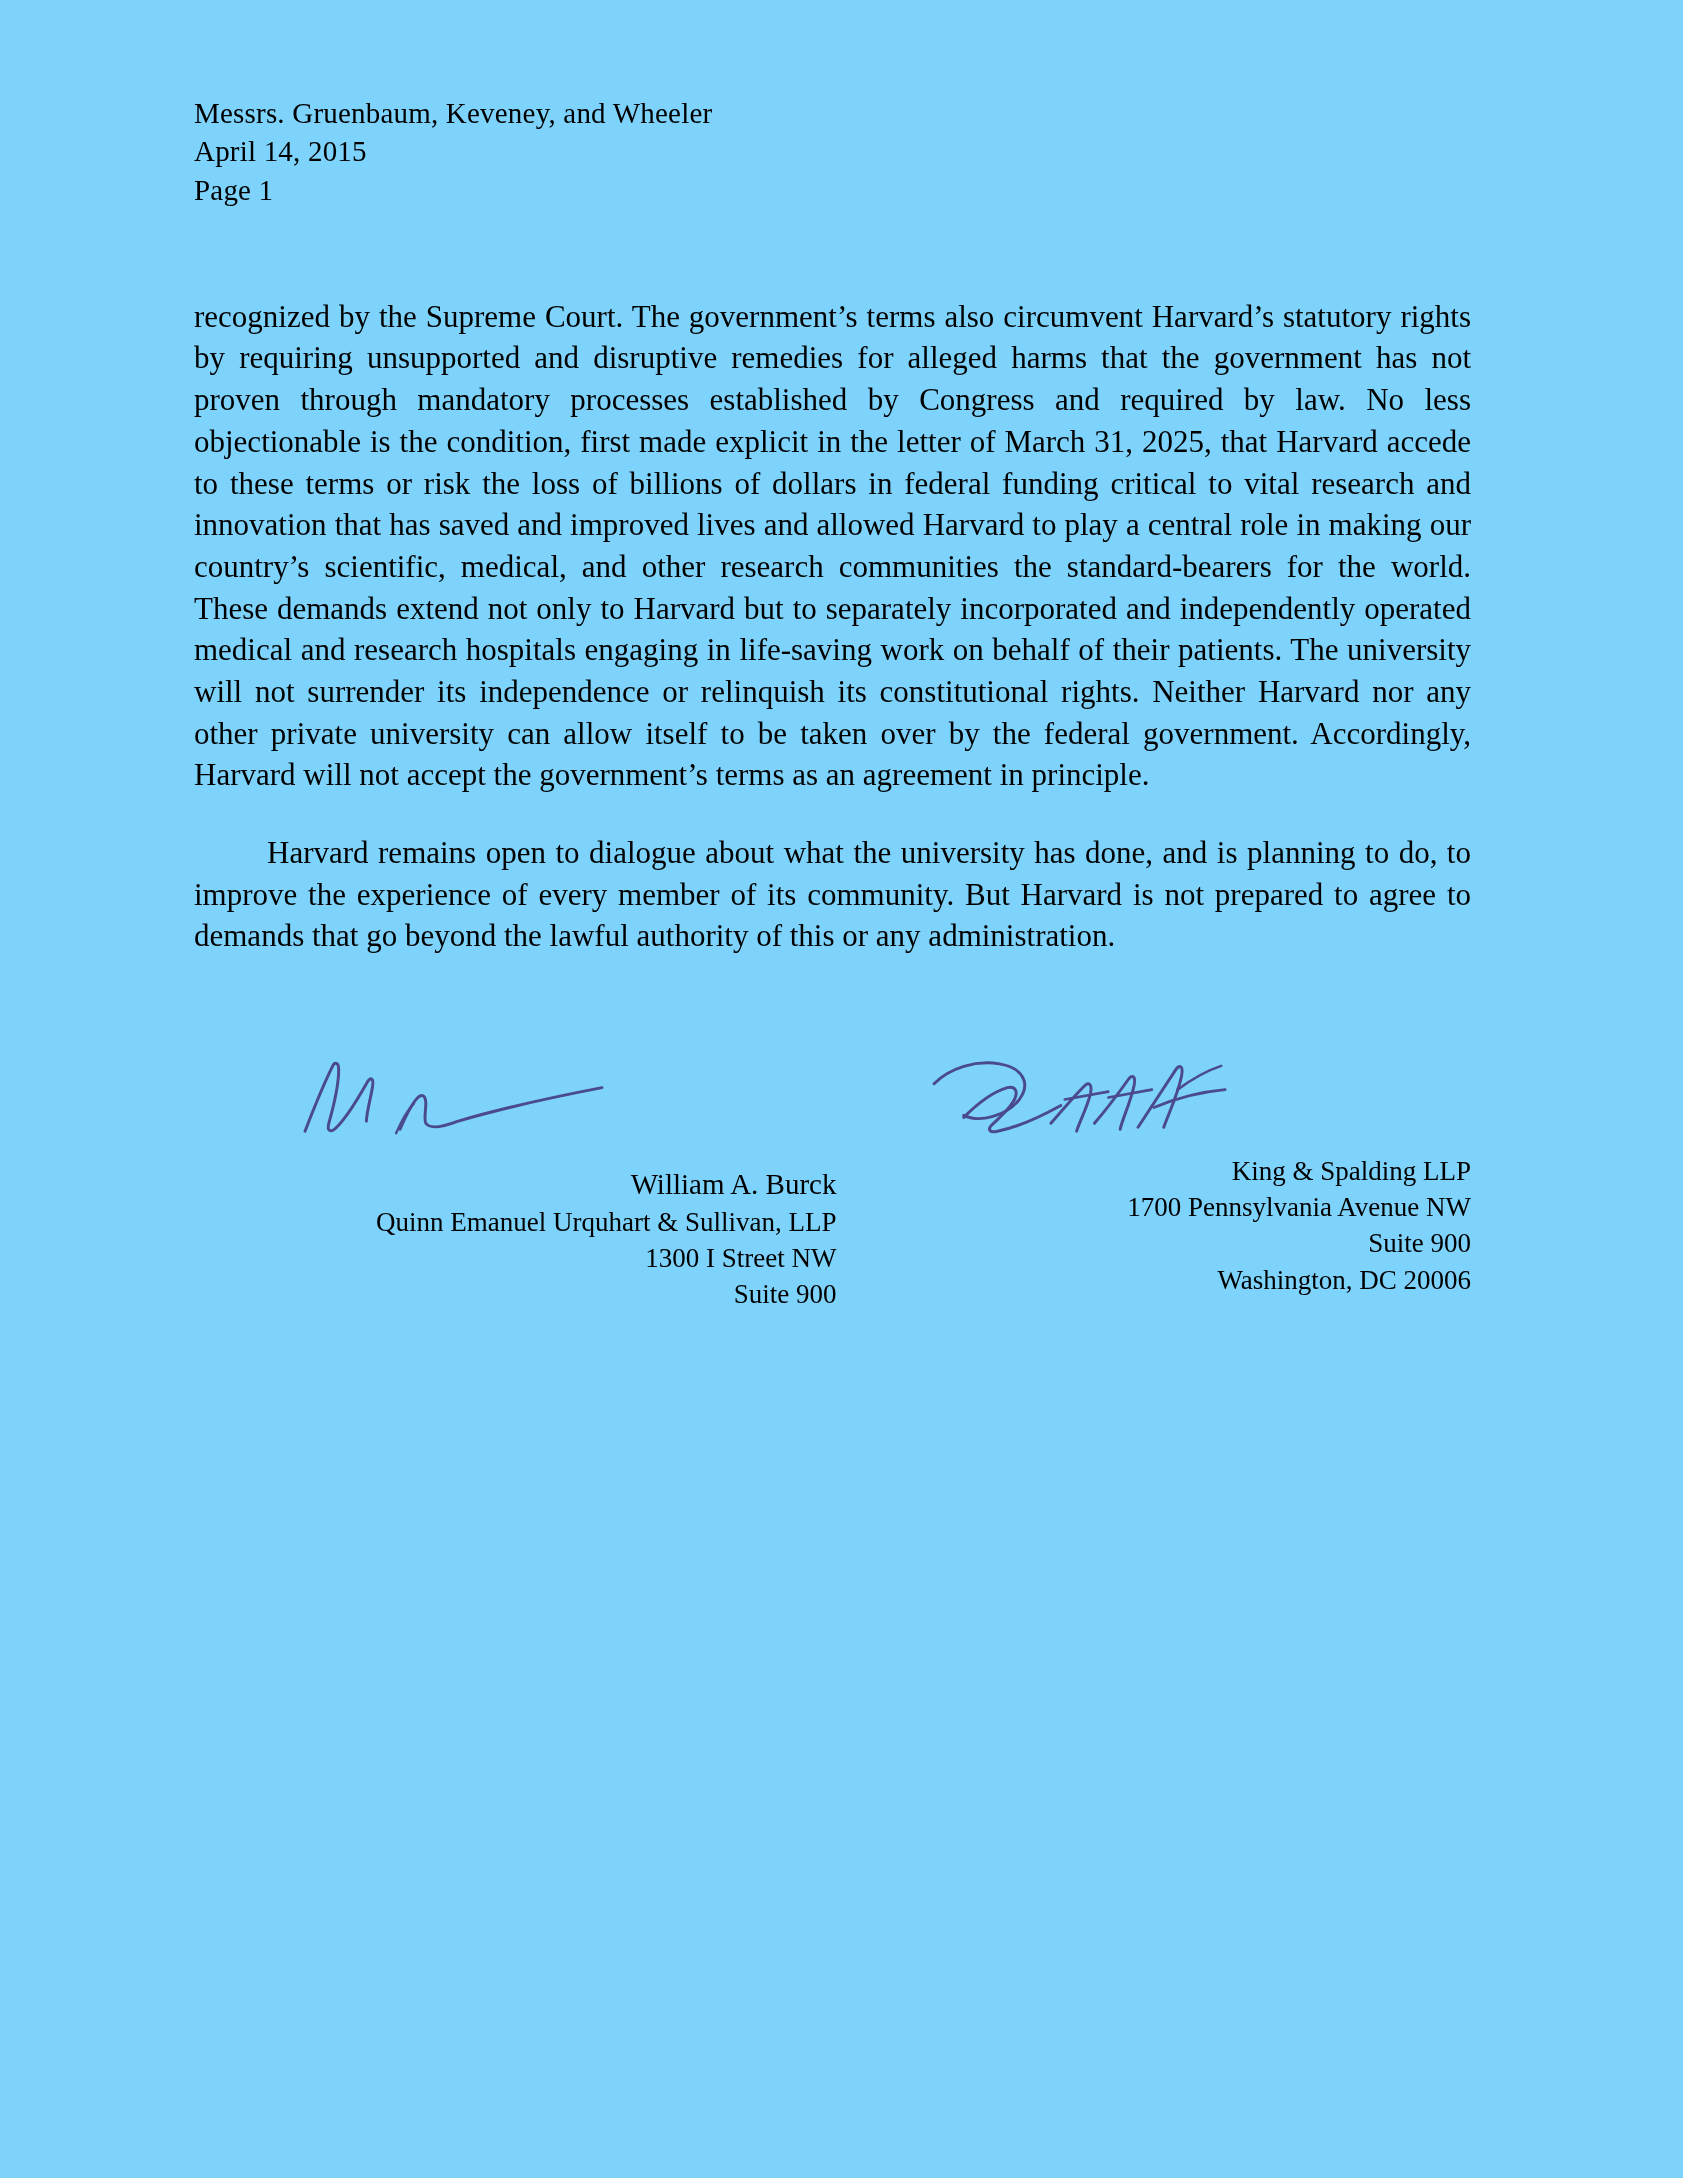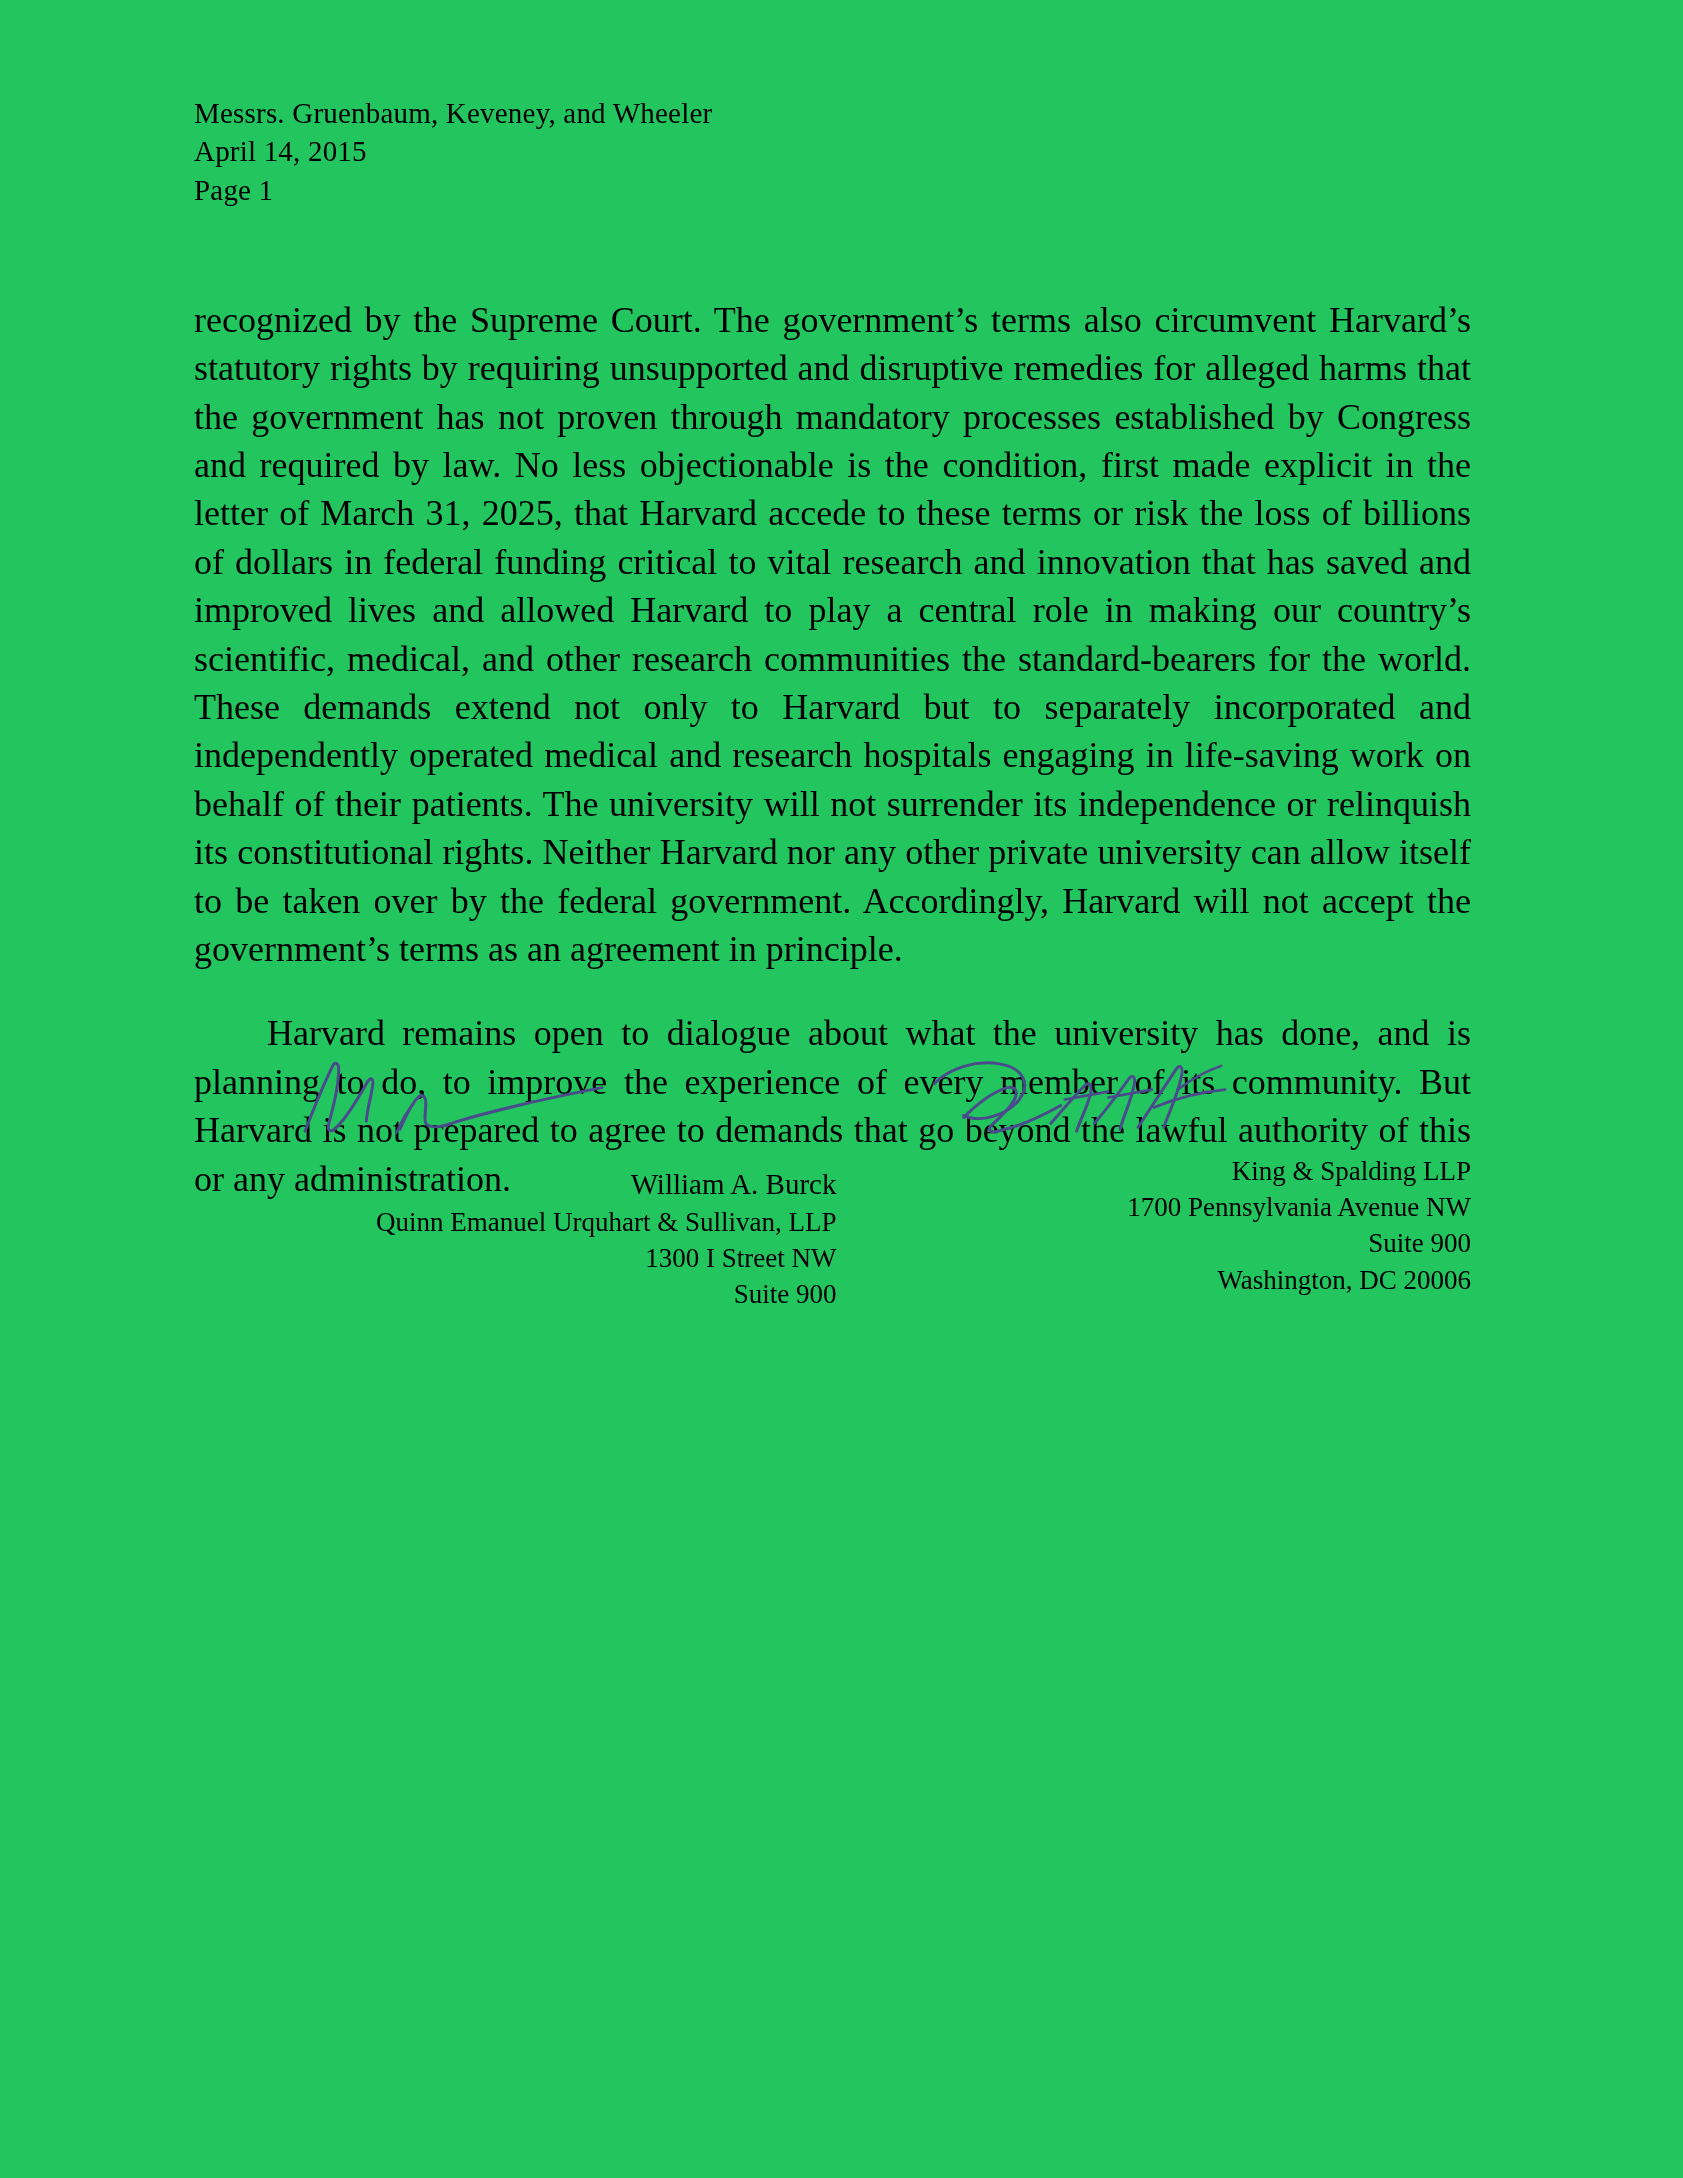--- a/index.html
+++ b/index.html
@@ -13,39 +13,39 @@
     position: relative;
     font-family: "Liberation Serif", serif;
     color: #000000;
     overflow: hidden;
   }
   .page {
     position: absolute;
     left: 0; top: 0;
     width: 1683px;
     height: 2178px;
-    background: #22c55e;
+    background: #7dd3fc;
   }
   .content {
     position: absolute;
     left: 194px;
     top: 94px;
     width: 1277px;
   }
   .letterhead {
     font-size: 29px;
     line-height: 1.32;
     letter-spacing: 0.2px;
   }
   .letterhead div {
     white-space: nowrap;
   }
   .body-block {
     margin-top: 87px;
-    font-size: 36px;
+    font-size: 31px;
     line-height: 1.345;
     text-align: justify;
     text-justify: inter-word;
     hyphens: none;
   }
   .para + .para {
     margin-top: 36px;
   }
   .para.indent {
     text-indent: 73px;

